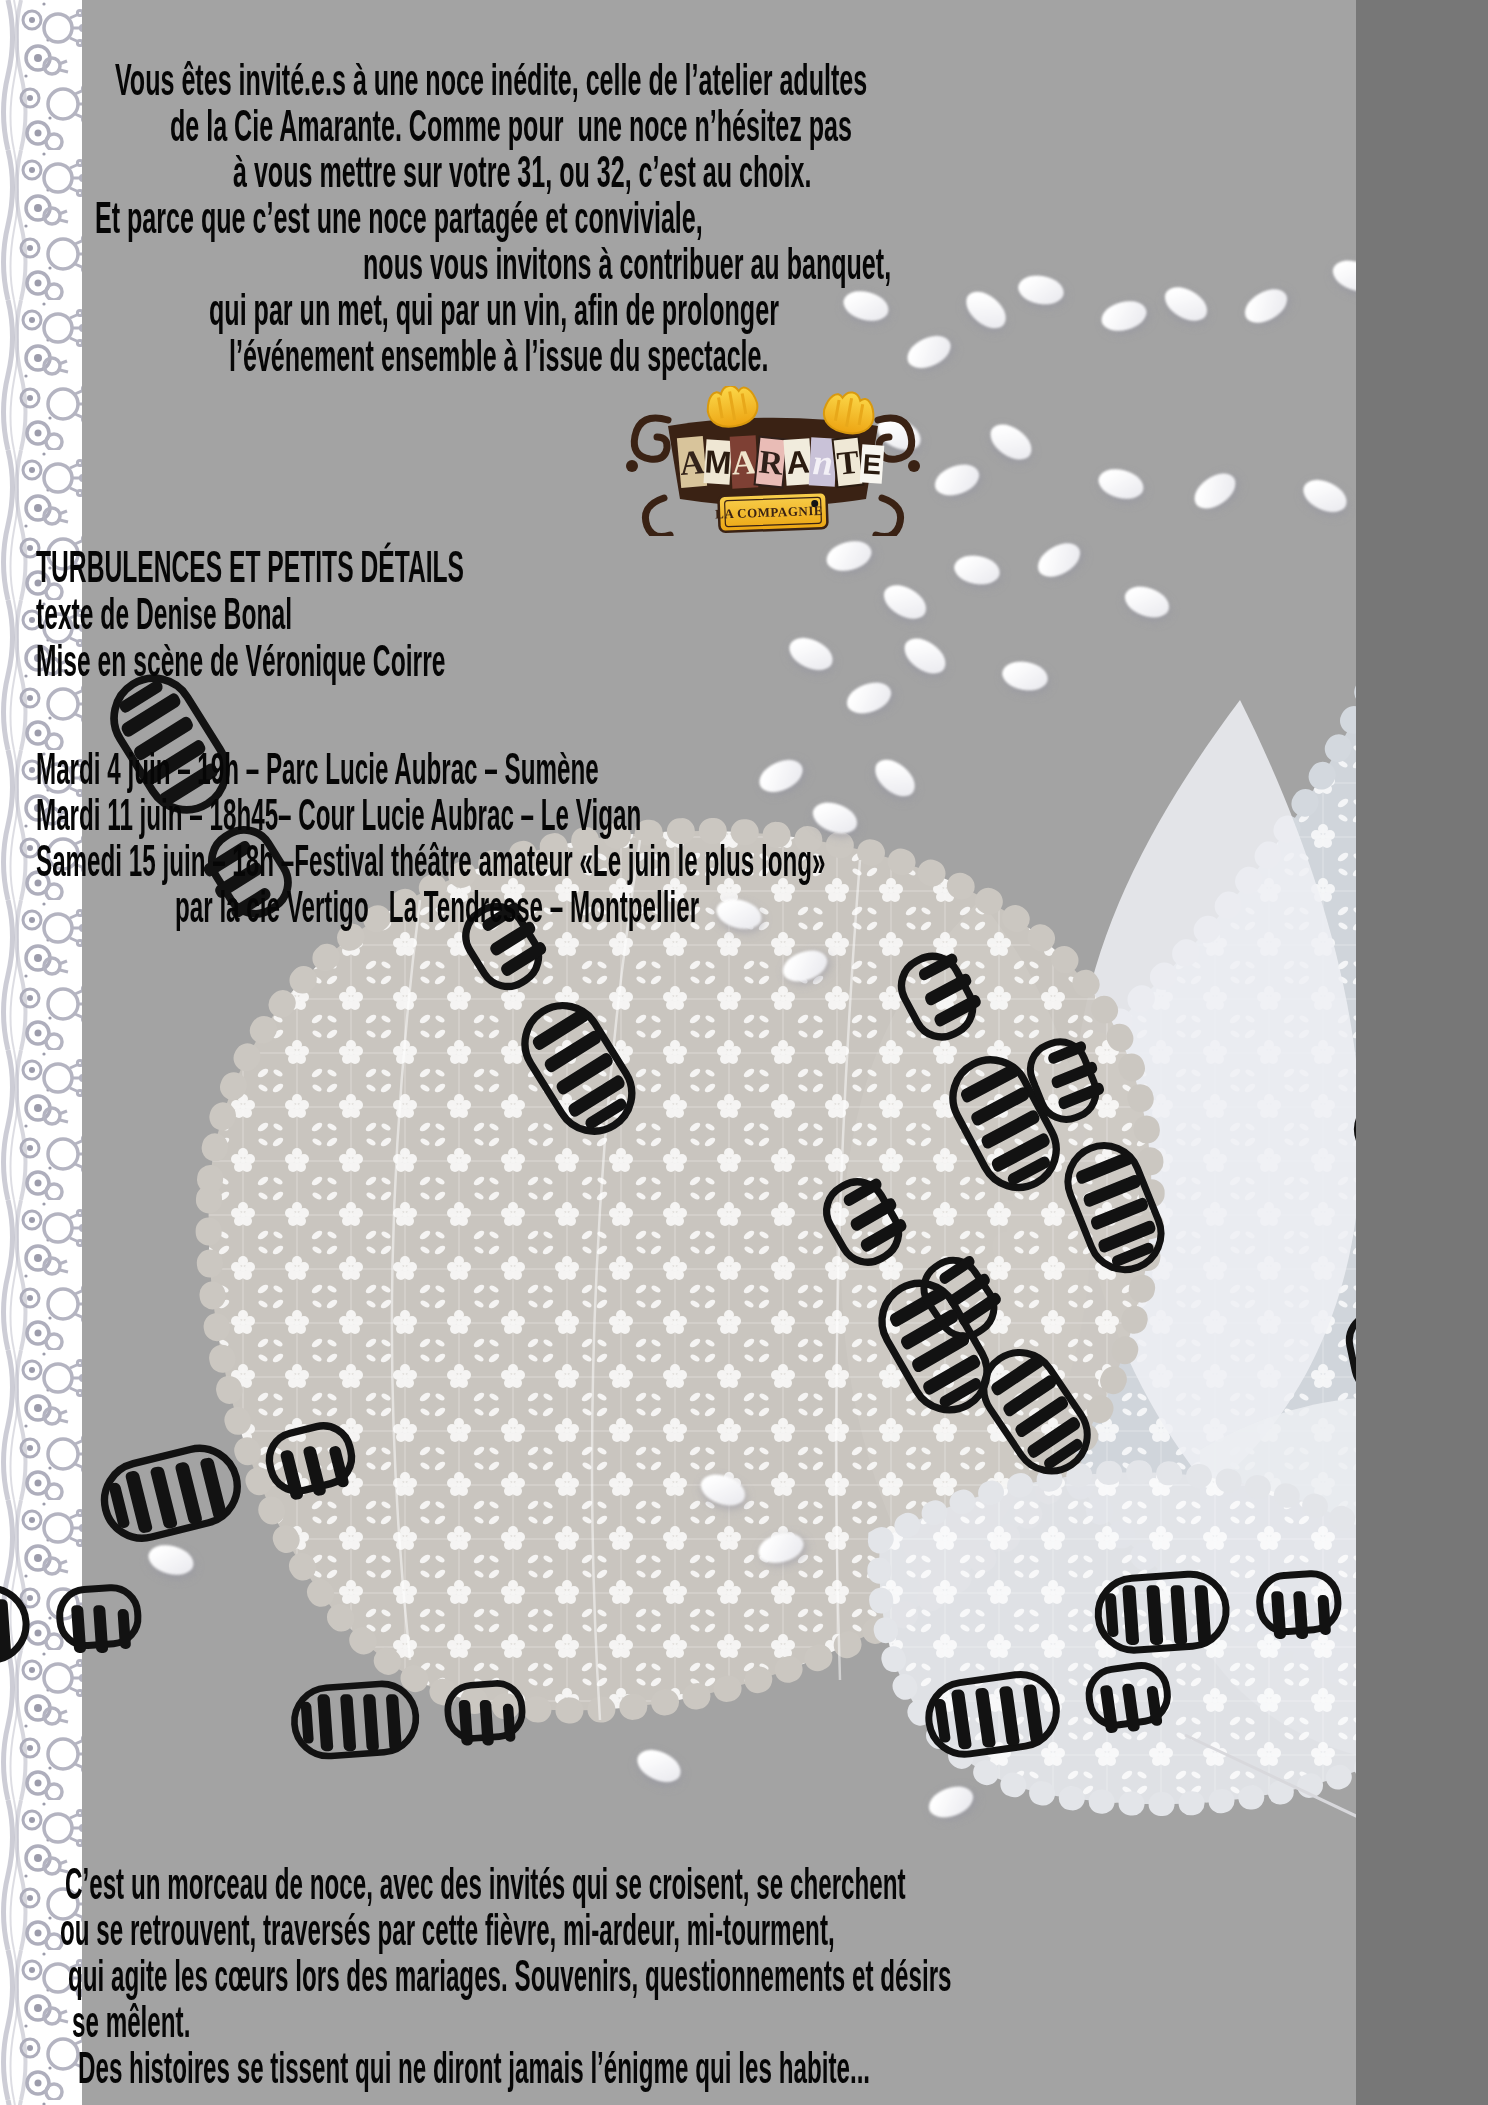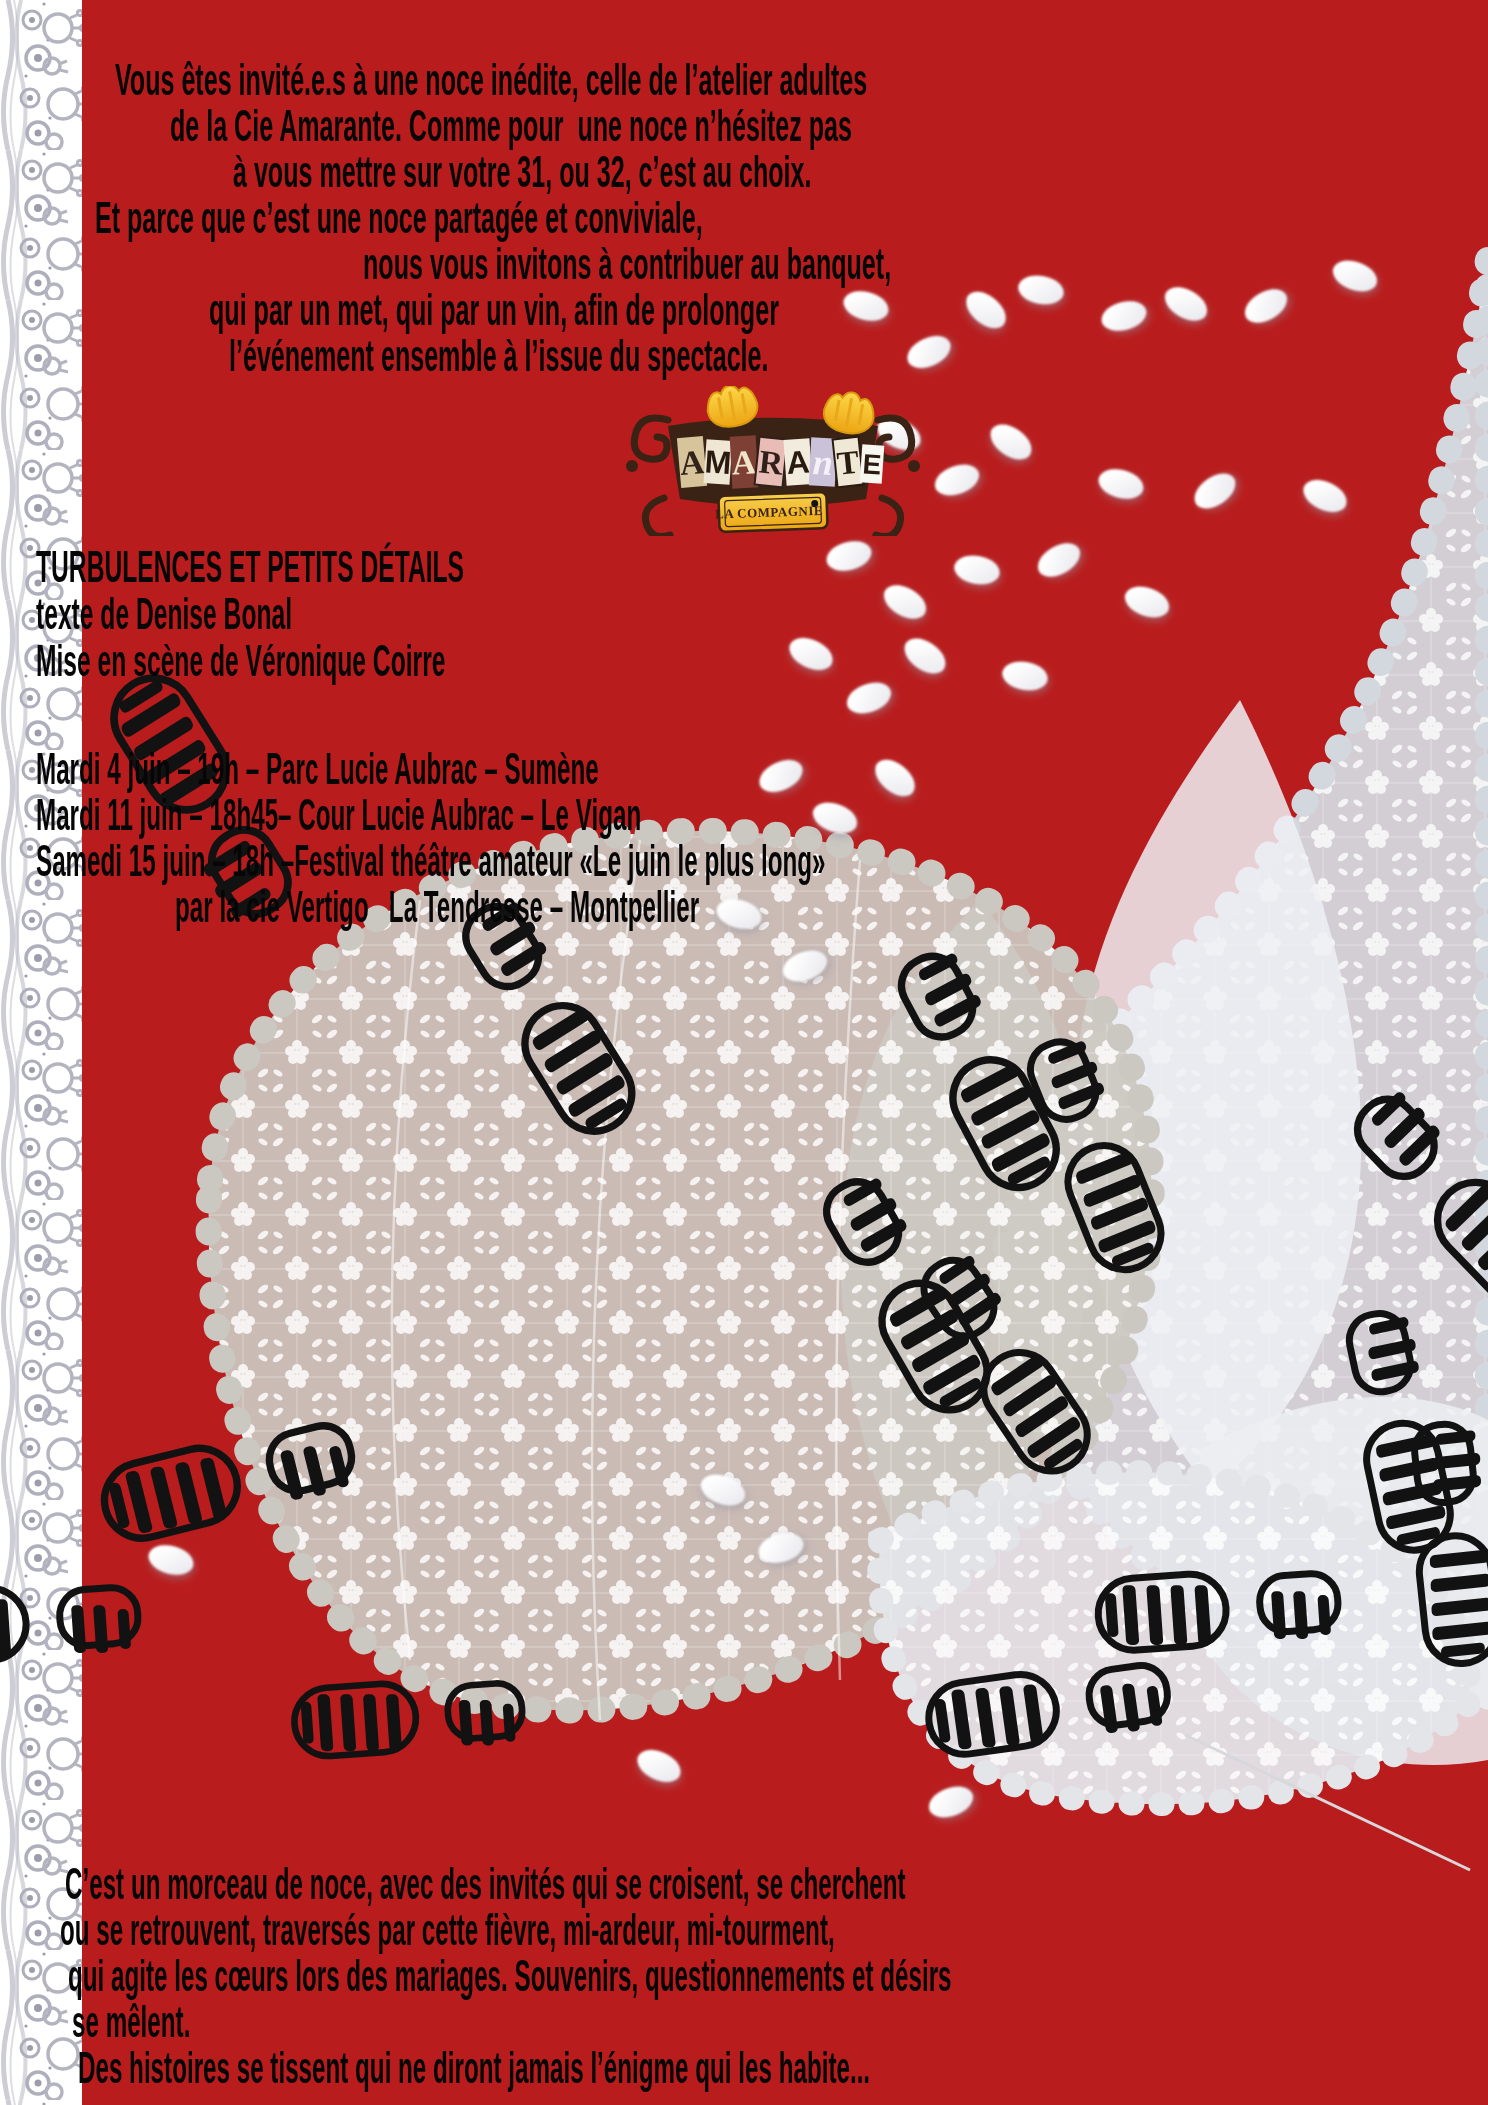--- a/index.html
+++ b/index.html
@@ -1,16 +1,16 @@
 <!DOCTYPE html>
 <html><head>
 <meta charset="utf-8">
 <style>
   html,body{margin:0;padding:0;background:#777;}
-  .page{position:relative;width:1488px;height:2105px;background:#b91c1c;overflow:hidden;
+  .page{position:relative;width:1356px;height:2105px;background:#a3a3a3;overflow:hidden;
         font-family:"Liberation Sans",sans-serif;}
   
   .txt{position:absolute;white-space:pre;font-weight:700;color:#060606;
        font-size:44px;line-height:44px;transform-origin:0 0;z-index:30;}
   .intro .txt{transform:scaleX(.57);}
   .titleblk .txt{transform:scaleX(.56);}
   .dates .txt{transform:scaleX(.55);}
   .desc .txt{transform:scaleX(.55);}
   
   .lace-strip{position:absolute;left:0;top:0;z-index:5;}

